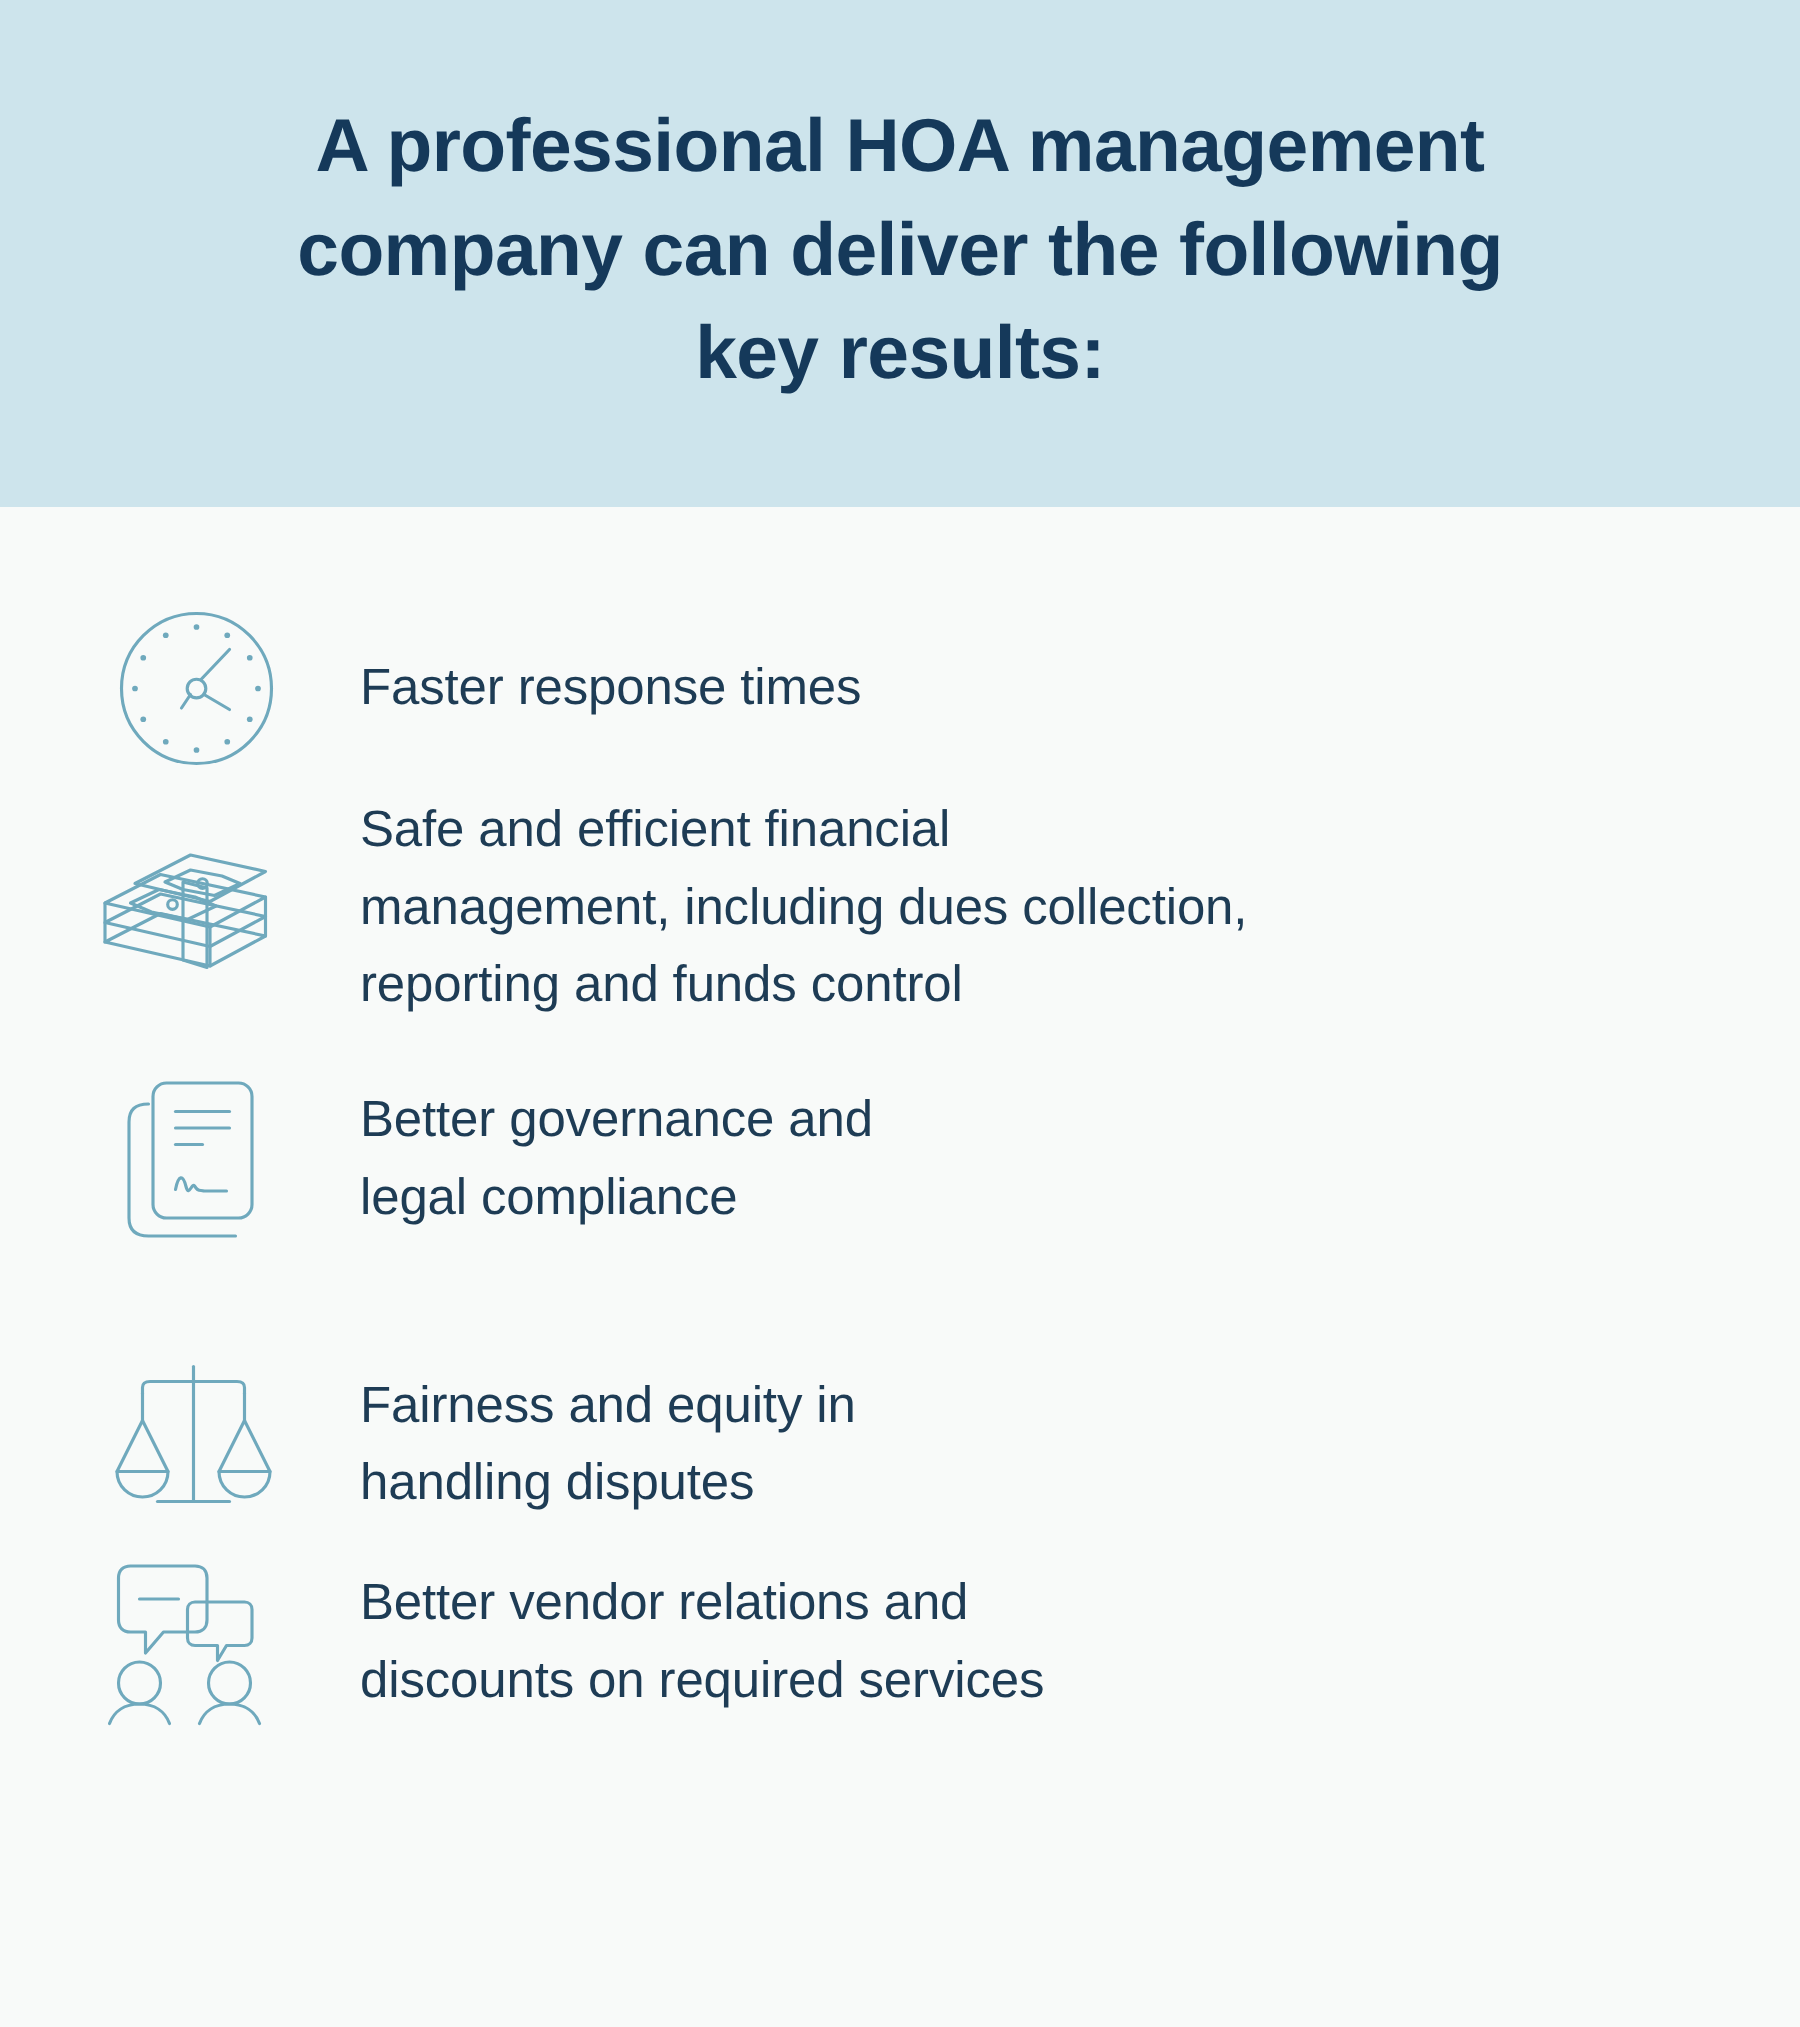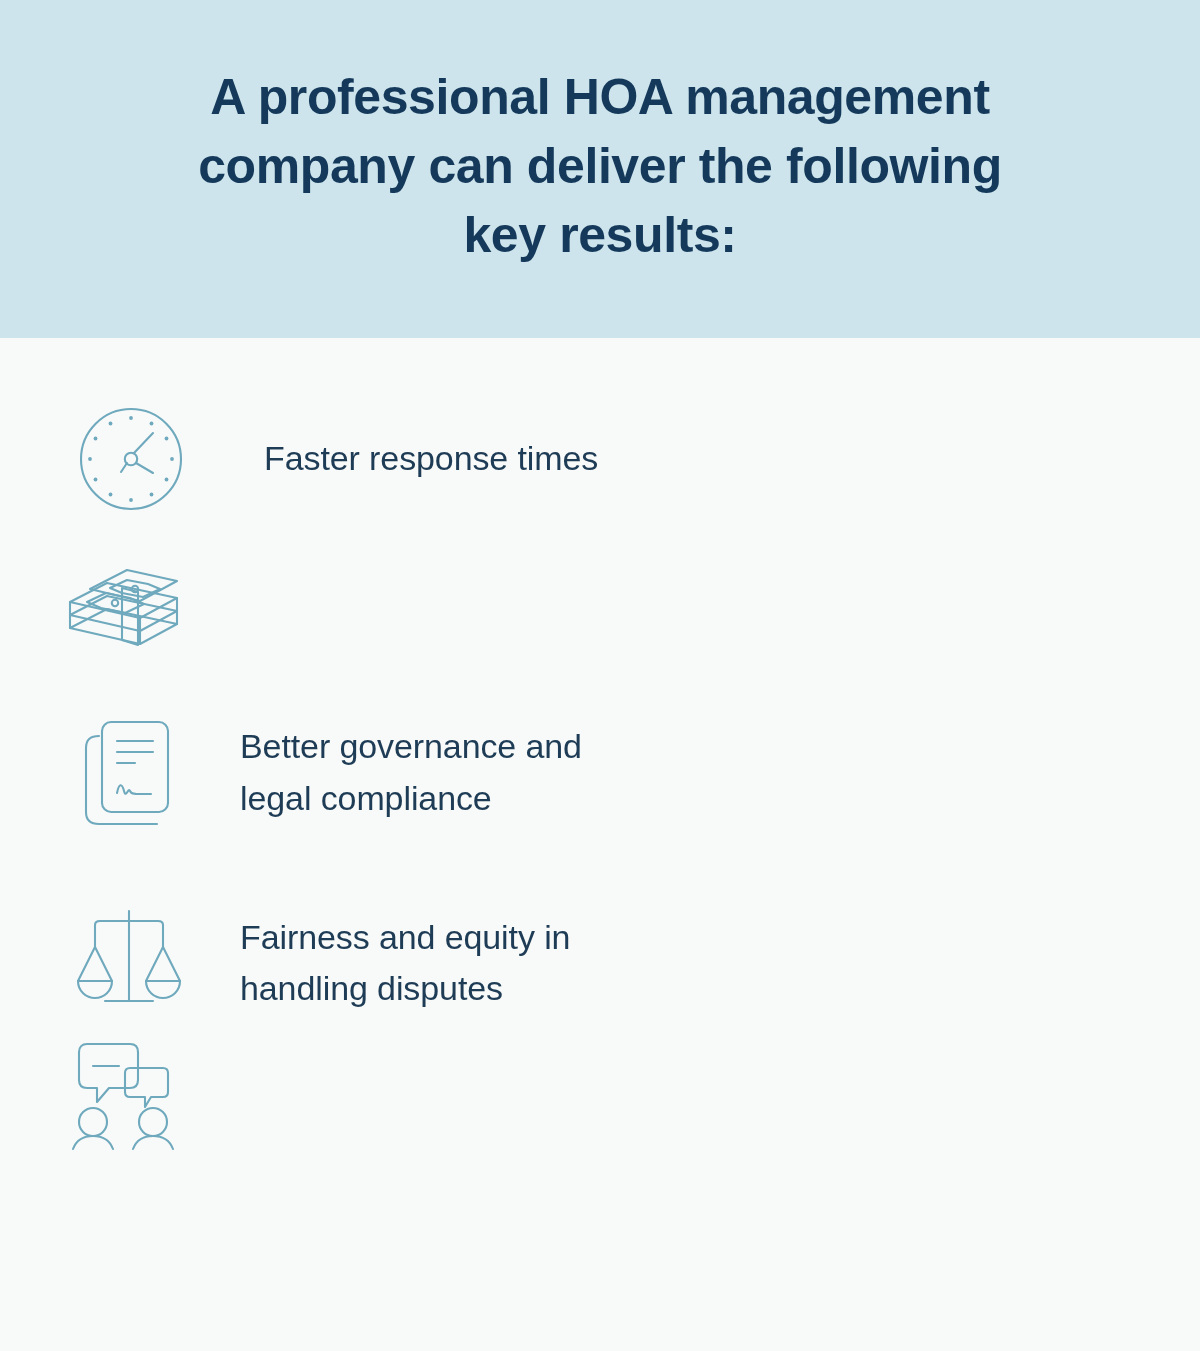--- a/index.html
+++ b/index.html
@@ -86,21 +86,21 @@
     color: #1e3c55;
     font-family: "Liberation Sans", sans-serif;
     font-size: 34px;
     font-weight: normal;
     line-height: 1.52;
     letter-spacing: -0.1px;
     white-space: pre-line;
   }
 
   
-  .item-0 { height: 118px; align-items: center; gap: 24px; }
+  .item-0 { height: 118px; align-items: center; }
   .item-0 .text-cell { padding-top: 0; }
 
   .item-1 { height: 175px; align-items: center; }
   .item-2 { height: 160px; align-items: center; }
   .item-3 { height: 162px; align-items: flex-end; }
   .item-4 { height: 160px; align-items: center; }
 
   .spacer-top   { height: 62px; }
 
 </style>
@@ -164,20 +164,23 @@
           <path d="M50 36 L67 28 L88 32 L100 37 L83 45 L62 41 Z"></path>
           <circle cx="75" cy="37" r="3.2"></circle>
 
           <path d="M62 36 L78 40 L78 93 L62 88 Z"></path>
 
           <path d="M10 50 L10 76"></path>
           <path d="M117 46 L117 72"></path>
           <path d="M80 66 L80 92"></path>
         </svg>
       </div>
+      <div class="text-cell">Safe and efficient financial
+management, including dues collection,
+reporting and funds control</div>
     </li>
 
     <li class="result-item item-2">
       <div class="icon-cell">
         <svg width="108" height="112" viewBox="0 0 108 112" fill="none" stroke="#6fa9bd" stroke-width="2.1" stroke-linecap="round" stroke-linejoin="round">
 
           <path d="M22 19 C13 19 9 23 9 31 L9 95 C9 103 13 107 22 107 L80 107"></path>
 
           <rect x="25" y="5" width="66" height="90" rx="9" ry="9"></rect>
 
@@ -224,17 +227,19 @@
 
           <path d="M58 34 C58 31 60 29 63 29 L96 29 C99 29 101 31 101 34 L101 53 C101 56 99 58 96 58 L84 58 L78 68 L78 58 L63 58 C60 58 58 56 58 53 Z"></path>
 
           <circle cx="26" cy="83" r="14"></circle>
           <path d="M6 110 C9 102 16 97 26 97 C36 97 43 102 46 110"></path>
 
           <circle cx="86" cy="83" r="14"></circle>
           <path d="M66 110 C69 102 76 97 86 97 C96 97 103 102 106 110"></path>
         </svg>
       </div>
+      <div class="text-cell">Better vendor relations and
+discounts on required services</div>
     </li>
 
   </ul>
 
 </div>
 
 </body></html>

